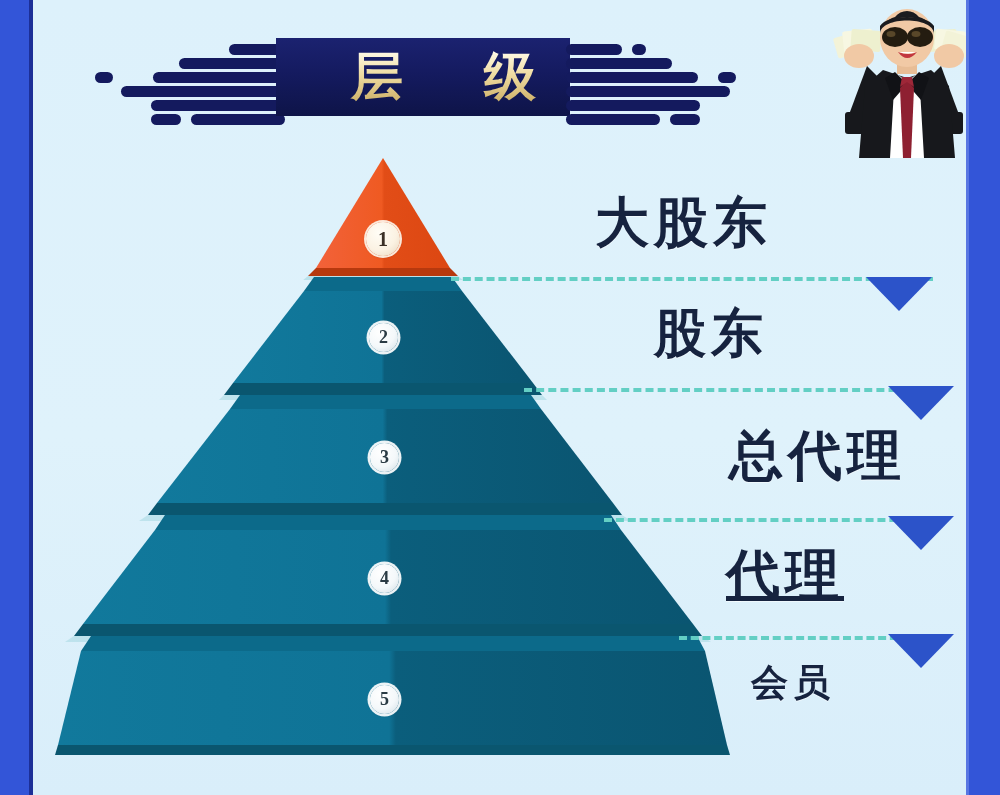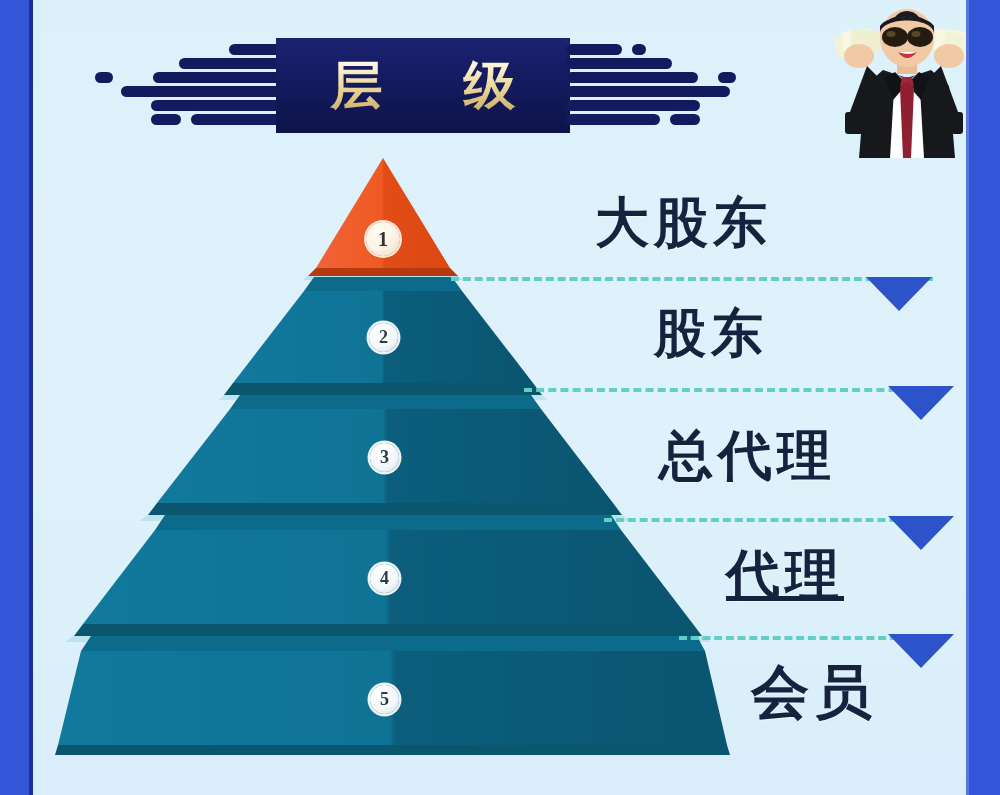--- a/index.html
+++ b/index.html
@@ -62,25 +62,25 @@
     left: 0;
     top: 36px;
     width: 933px;
     height: 100px;
   }
   .banner {
     position: absolute;
     left: 243px;
     top: 2px;
     width: 294px;
-    height: 95px;
+    height: 78px;
     background: linear-gradient(180deg, #1b2270 0%, #141a5e 48%, #0e1448 100%);
     display: flex;
     align-items: center;
-    justify-content: center;
+    justify-content: flex-end;
   }
   .banner-title {
     font-family: "Liberation Serif", "DejaVu Serif", serif;
     font-size: 52px;
     font-weight: 700;
     letter-spacing: 34px;
     text-indent: 34px;
     color: #f4e6b4;
     background: linear-gradient(180deg, #fffbe8 0%, #efdca2 45%, #cdb068 100%);
     -webkit-background-clip: text;
@@ -341,25 +341,25 @@
 
     <div class="arrow" style="left:833px; top:277px;"></div>
     <div class="arrow" style="left:855px; top:386px;"></div>
     <div class="arrow" style="left:855px; top:516px;"></div>
     <div class="arrow" style="left:855px; top:634px;"></div>
 
     <span class="label" style="left:562px; top:196px; font-size:54px;">大股东</span>
 
     <span class="label" style="left:621px; top:308px; font-size:52px;">股东</span>
 
-    <span class="label" style="left:626px; top:429px; font-size:54px;text-align:center;">总代理</span>
+    <span class="label" style="left:696px; top:429px; font-size:54px;text-align:center;">总代理</span>
 
     <span class="label" style="left:693px; top:548px; font-size:54px;text-decoration:underline;">代理</span>
 
-    <span class="label" style="left:718px; top:664px; font-size:58px;">会员</span>
+    <span class="label" style="left:718px; top:664px; font-size:37px;">会员</span>
 
     <svg class="man" viewBox="0 0 175 165">
 
       <g>
         <rect x="12" y="26" width="30" height="21" rx="2" fill="#f3f3d8" transform="rotate(-16 27 36)"></rect>
         <rect x="20" y="22" width="30" height="21" rx="2" fill="#f7f7e2" transform="rotate(-6 35 32)"></rect>
         <rect x="28" y="22" width="30" height="21" rx="2" fill="#eef0cf" transform="rotate(4 43 32)"></rect>
       </g>
 
       <g>

